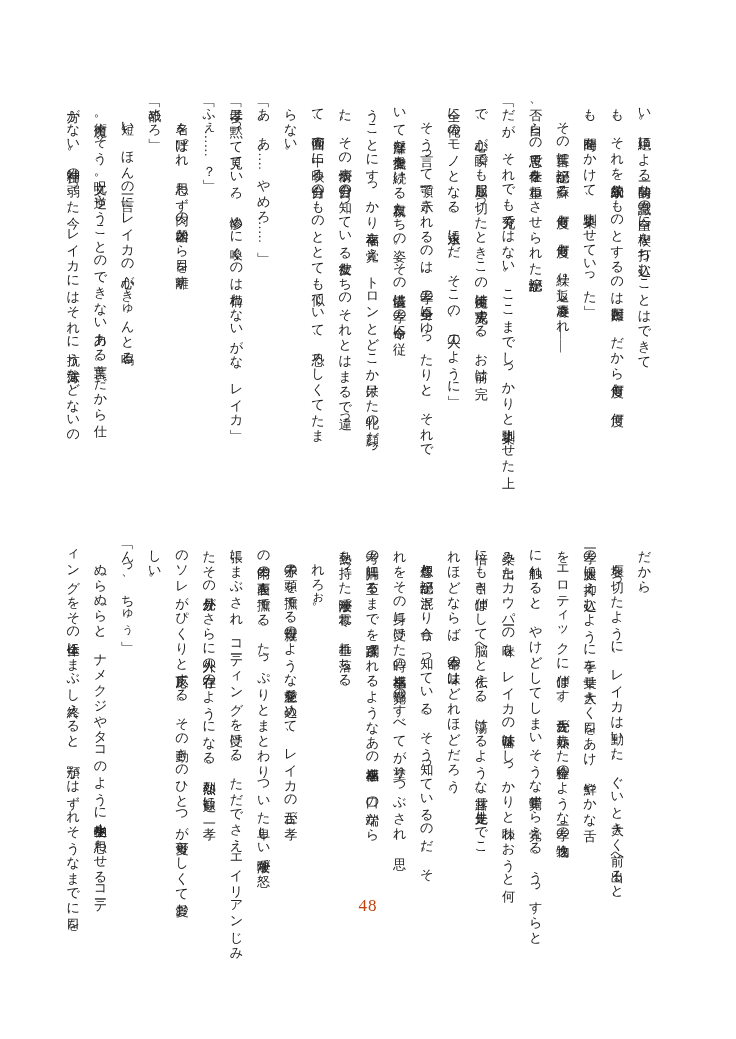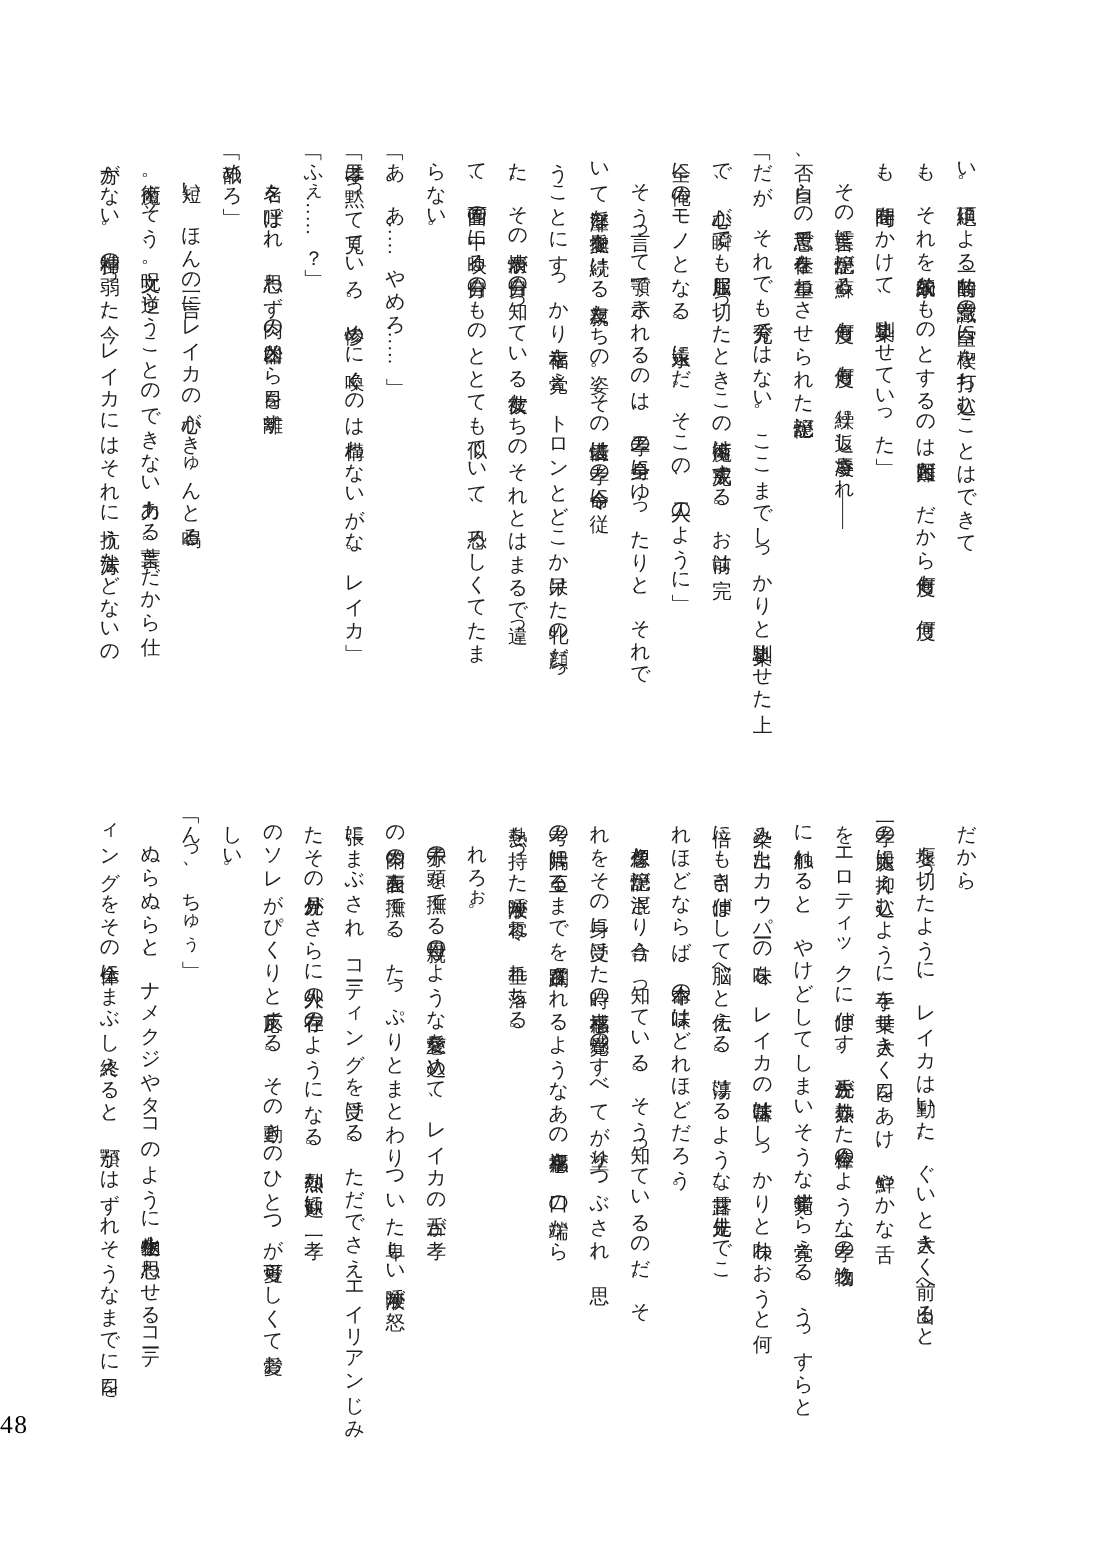--- a/index.html
+++ b/index.html
@@ -33,25 +33,25 @@
     overflow: visible;
   }
   .text-block.upper { top: 99px; }
   .text-block.lower { top: 541px; }
   .text-line {
     white-space: nowrap;
     height: 406px;
   }
   .page-number {
     position: absolute;
-    top: 940px;
+    top: 896px;
     left: 0;
     width: 100%;
-    text-align: left;
-    color: #000000;
+    text-align: center;
+    color: #c2410c;
     font-size: 17px;
     letter-spacing: 1px;
   }
 </style>
 </head>
 <body>
 
 <div class="page">
 
   <div class="text-block upper">

